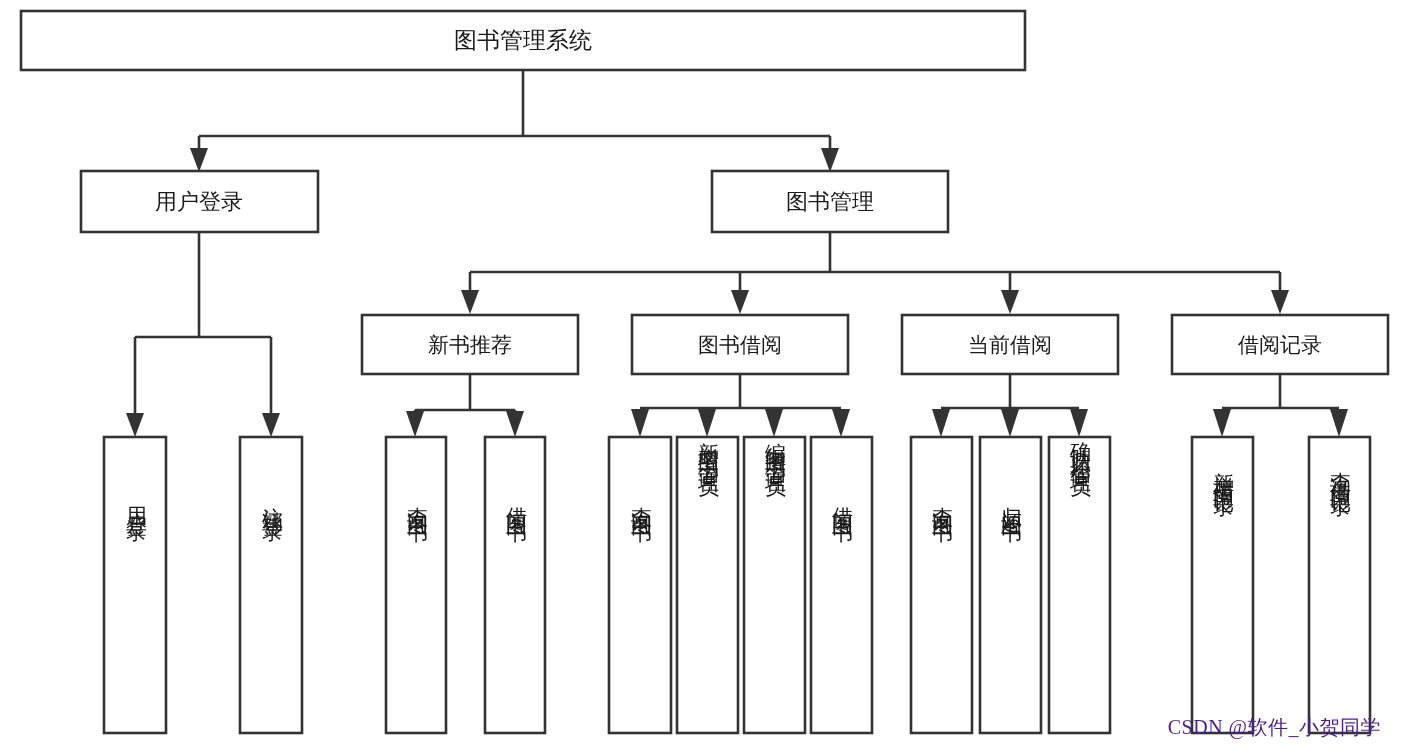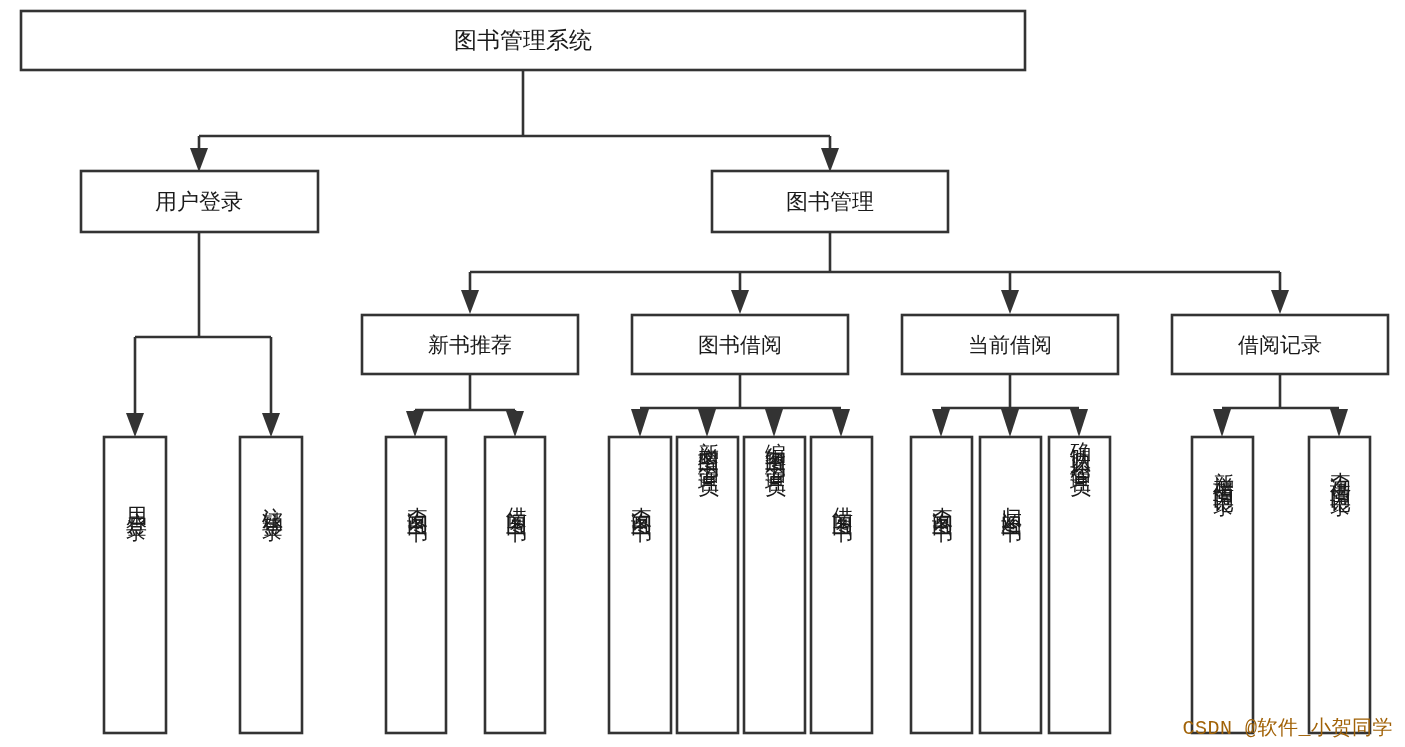--- a/index.html
+++ b/index.html
@@ -45,25 +45,25 @@
     stroke-width: 2.6;
     fill: none;
     stroke-linecap: butt;
   }
   .arrow-head {
     fill: #333333;
     stroke: none;
   }
   .watermark {
     position: absolute;
-    right: 12px;
+    right: 24px;
     bottom: 6px;
-    font-family: Liberation Mono, monospace;
+    font-family: Liberation Serif, serif;
     font-size: 20px;
-    color: #a16207;
+    color: #4c1d95;
     letter-spacing: 0.5px;
     white-space: nowrap;
     pointer-events: none;
   }
 </style>
 </head>
 <body>
 
 <svg id="diagram" viewBox="0 0 1405 747">
 

